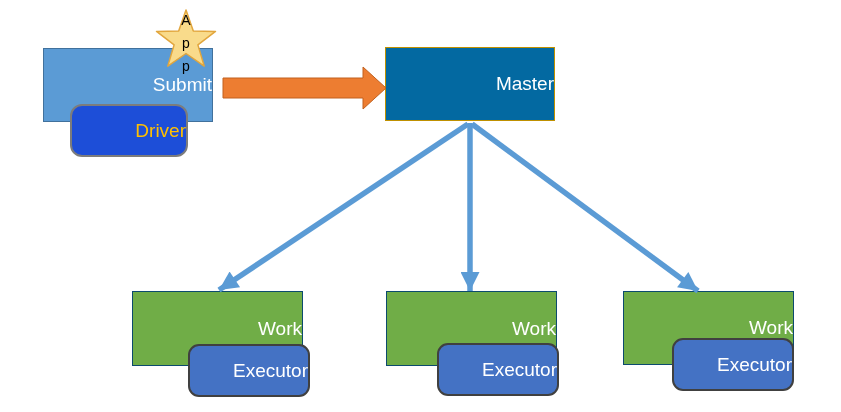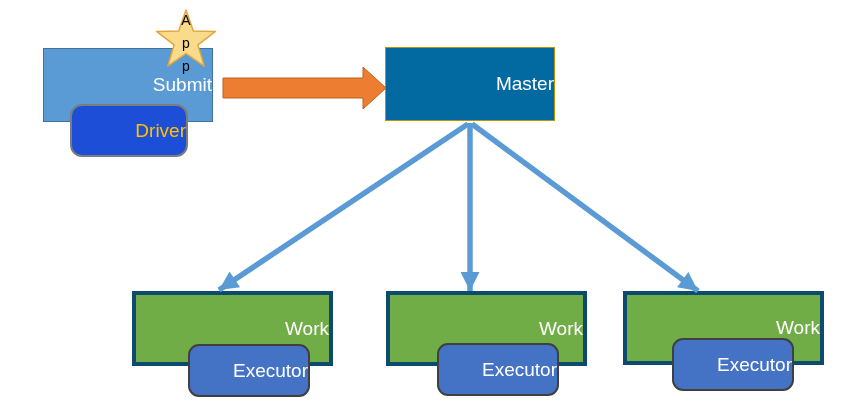--- a/index.html
+++ b/index.html
@@ -18,21 +18,21 @@
   .driver-box {
     left:70px; top:104px; width:118px; height:53px;
     background:#1d4ed8; border:2px solid #7c7c7c; border-radius:12px;
     color:#FFC000;
   }
   .master-box {
     left:385px; top:47px; width:170px; height:74px;
     background:#0369a1; border:1px solid #BF9000;
   }
   .work-box {
-    width:201px; height:75px; background:#70AD47; border:4px solid #0c4a6e;
+    width:171px; height:75px; background:#70AD47; border:1px solid #0c4a6e;
   }
   .work-1 { left:132px; top:291px; }
   .work-2 { left:386px; top:291px; }
   .work-3 { left:623px; top:291px; height:74px; }
   .executor-box {
     width:122px; height:53px; background:#4472C4; border:2px solid #404040;
     border-radius:11px;
   }
   .exec-1 { left:188px; top:344px; }
   .exec-2 { left:437px; top:343px; }

